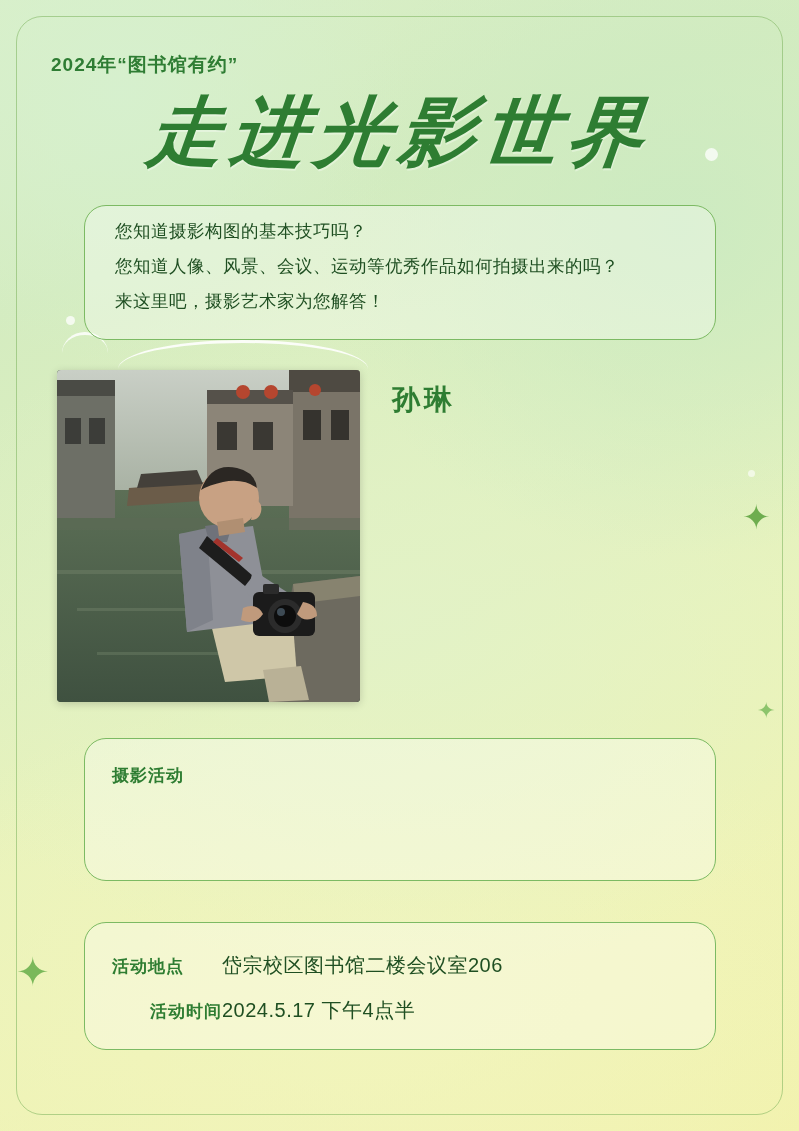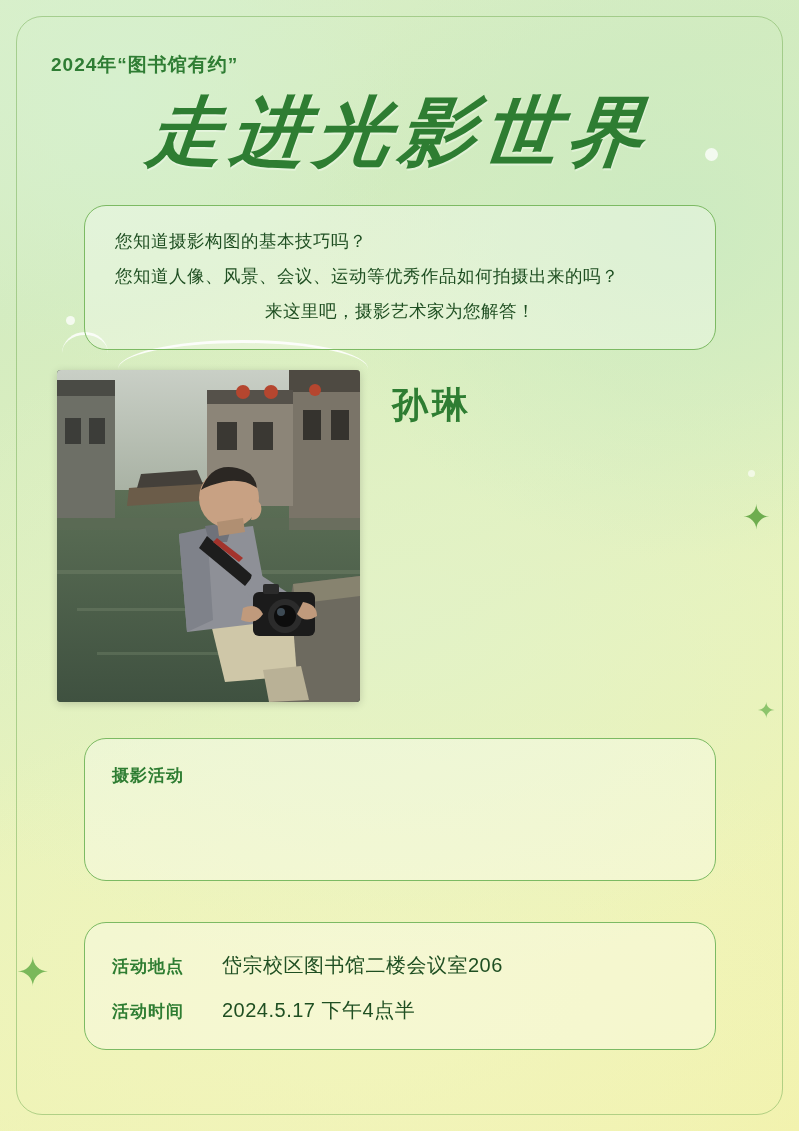--- a/index.html
+++ b/index.html
@@ -101,51 +101,51 @@
     box-sizing: border-box;
     background: rgba(255,255,255,0.32);
     border: 1.5px solid #7cba63;
     border-radius: 22px;
   }
 
   .questions {
     left: 84px;
     top: 205px;
     width: 632px;
-    padding: 22px 30px 24px 30px;
+    padding: 12px 30px 24px 30px;
     text-align: center;
   }
   .questions p {
     margin: 0 0 8px 0;
     font-size: 17.5px;
     color: #1f4f22;
     line-height: 1.55;
     letter-spacing: 0.5px;
   }
   .questions p.q1, .questions p.q2 { text-align: left; }
-  .questions p:last-child { margin-bottom: 0; text-align: center; }
+  .questions p:last-child { margin-bottom: 0; text-align: left; }
 
   .photo {
     position: absolute;
     left: 57px;
     top: 370px;
     width: 303px;
     height: 332px;
     border-radius: 4px;
     overflow: hidden;
     box-shadow: 0 2px 8px rgba(0,0,0,0.18);
     background: #3b4a40;
   }
   .photo svg { display: block; width: 100%; height: 100%; }
 
   .speaker-name {
     position: absolute;
     left: 392px;
     top: 381px;
-    font-size: 36px;
+    font-size: 28px;
     font-weight: bold;
     color: #2e7d32;
     letter-spacing: 4px;
   }
   .speaker-bio {
     position: absolute;
     left: 388px;
     top: 437px;
     width: 356px;
     font-size: 18.5px;
@@ -194,21 +194,21 @@
     position: absolute;
     left: 112px;
     top: 952px;
     width: 570px;
   }
   .info-row {
     display: flex;
     align-items: baseline;
     margin-bottom: 18px;
   }
-  .info-row:last-child { margin-bottom: 16px; }
+  .info-row:last-child { margin-bottom: 16px; text-align: right; }
   .info-key {
     width: 110px;
     font-size: 17px;
     font-weight: bold;
     color: #2e7d32;
     letter-spacing: 1px;
     flex: none;
   }
   .info-val {
     font-size: 20px;

